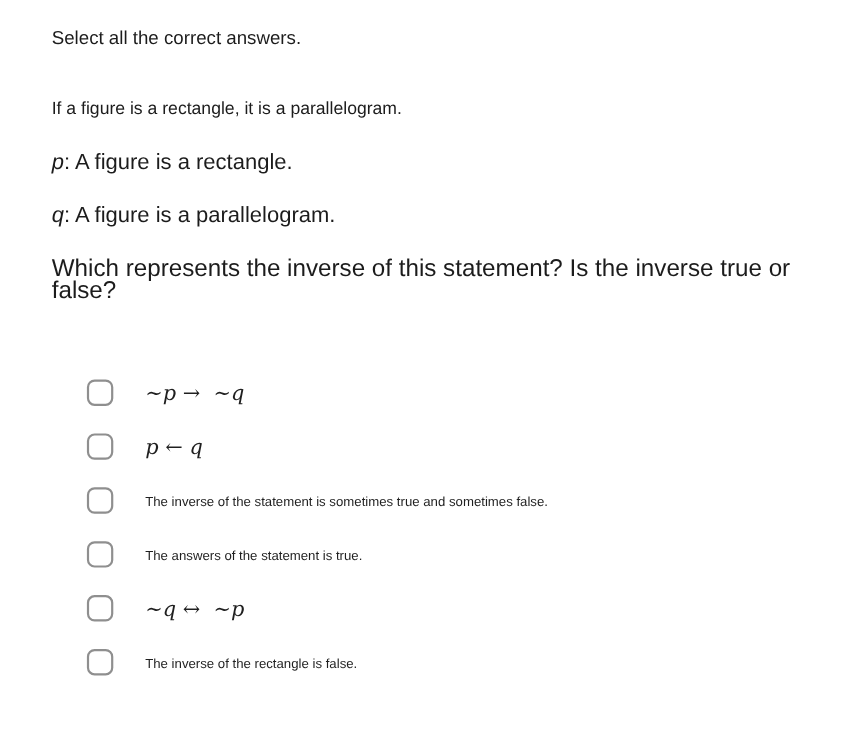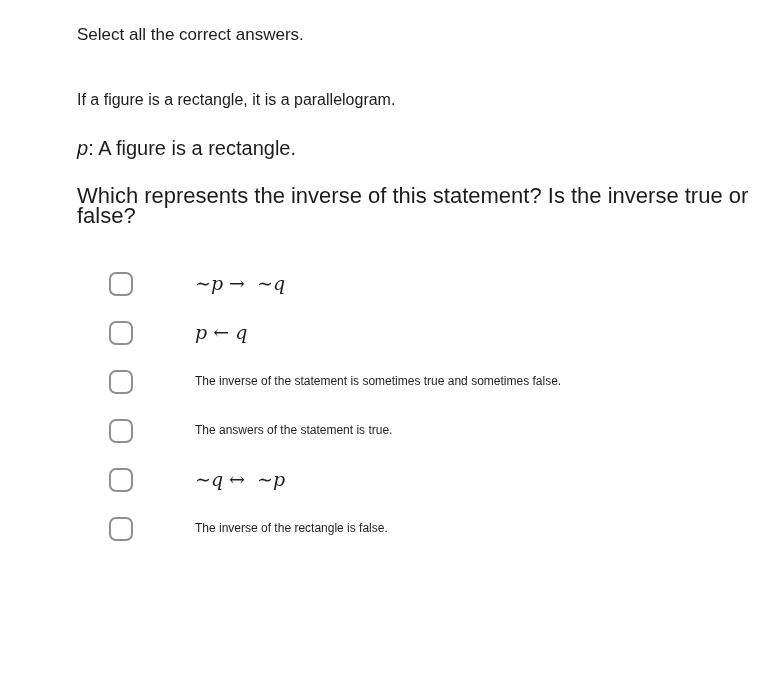--- a/index.html
+++ b/index.html
@@ -8,21 +8,21 @@
     background: #ffffff;
   }
   body {
     width: 766px;
     height: 674px;
     font-family: "Liberation Sans", sans-serif;
     color: #1c1c1c;
     overflow: hidden;
   }
   .content {
-    padding: 25px 0 0 77px;
+    padding: 25px 0 0 47px;
   }
   .instruction {
     font-size: 17px;
     line-height: 20px;
   }
   .statement {
     margin-top: 45px;
     font-size: 16px;
     line-height: 20px;
   }
@@ -37,25 +37,24 @@
   .prompt {
     margin-top: 28px;
     font-size: 22px;
     line-height: 20px;
   }
   .options {
     margin-top: 46px;
   }
   .option {
     display: flex;
-    align-items: flex-start;
+    align-items: flex-end;
     height: 49px;
     padding-left: 32px;
     cursor: pointer;
-    gap: 33px;
   }
   .checkbox {
     width: 20px;
     height: 20px;
     border: 2px solid #8f8f8f;
     border-radius: 7px;
     background: #ffffff;
     flex: 0 0 auto;
   }
   .option-label {
@@ -75,20 +74,21 @@
 <body>
 
 <div class="content">
 
   <div class="instruction">Select all the correct answers.</div>
 
   <div class="statement">If a figure is a rectangle, it is a parallelogram.</div>
 
   <div class="premise"><span class="sym">p</span><span>: A figure is a rectangle.</span></div>
 
+  <div class="premise"><span class="sym">q</span><span>: A figure is a parallelogram.</span></div>
 
   <div class="prompt">Which represents the inverse of this statement? Is the inverse true or false?</div>
 
   <div class="options">
 
     <div class="option">
       <span class="checkbox" role="checkbox" aria-checked="false"></span>
       <span class="option-label" data-type="math">∼p →  ∼q</span>
     </div>
 

